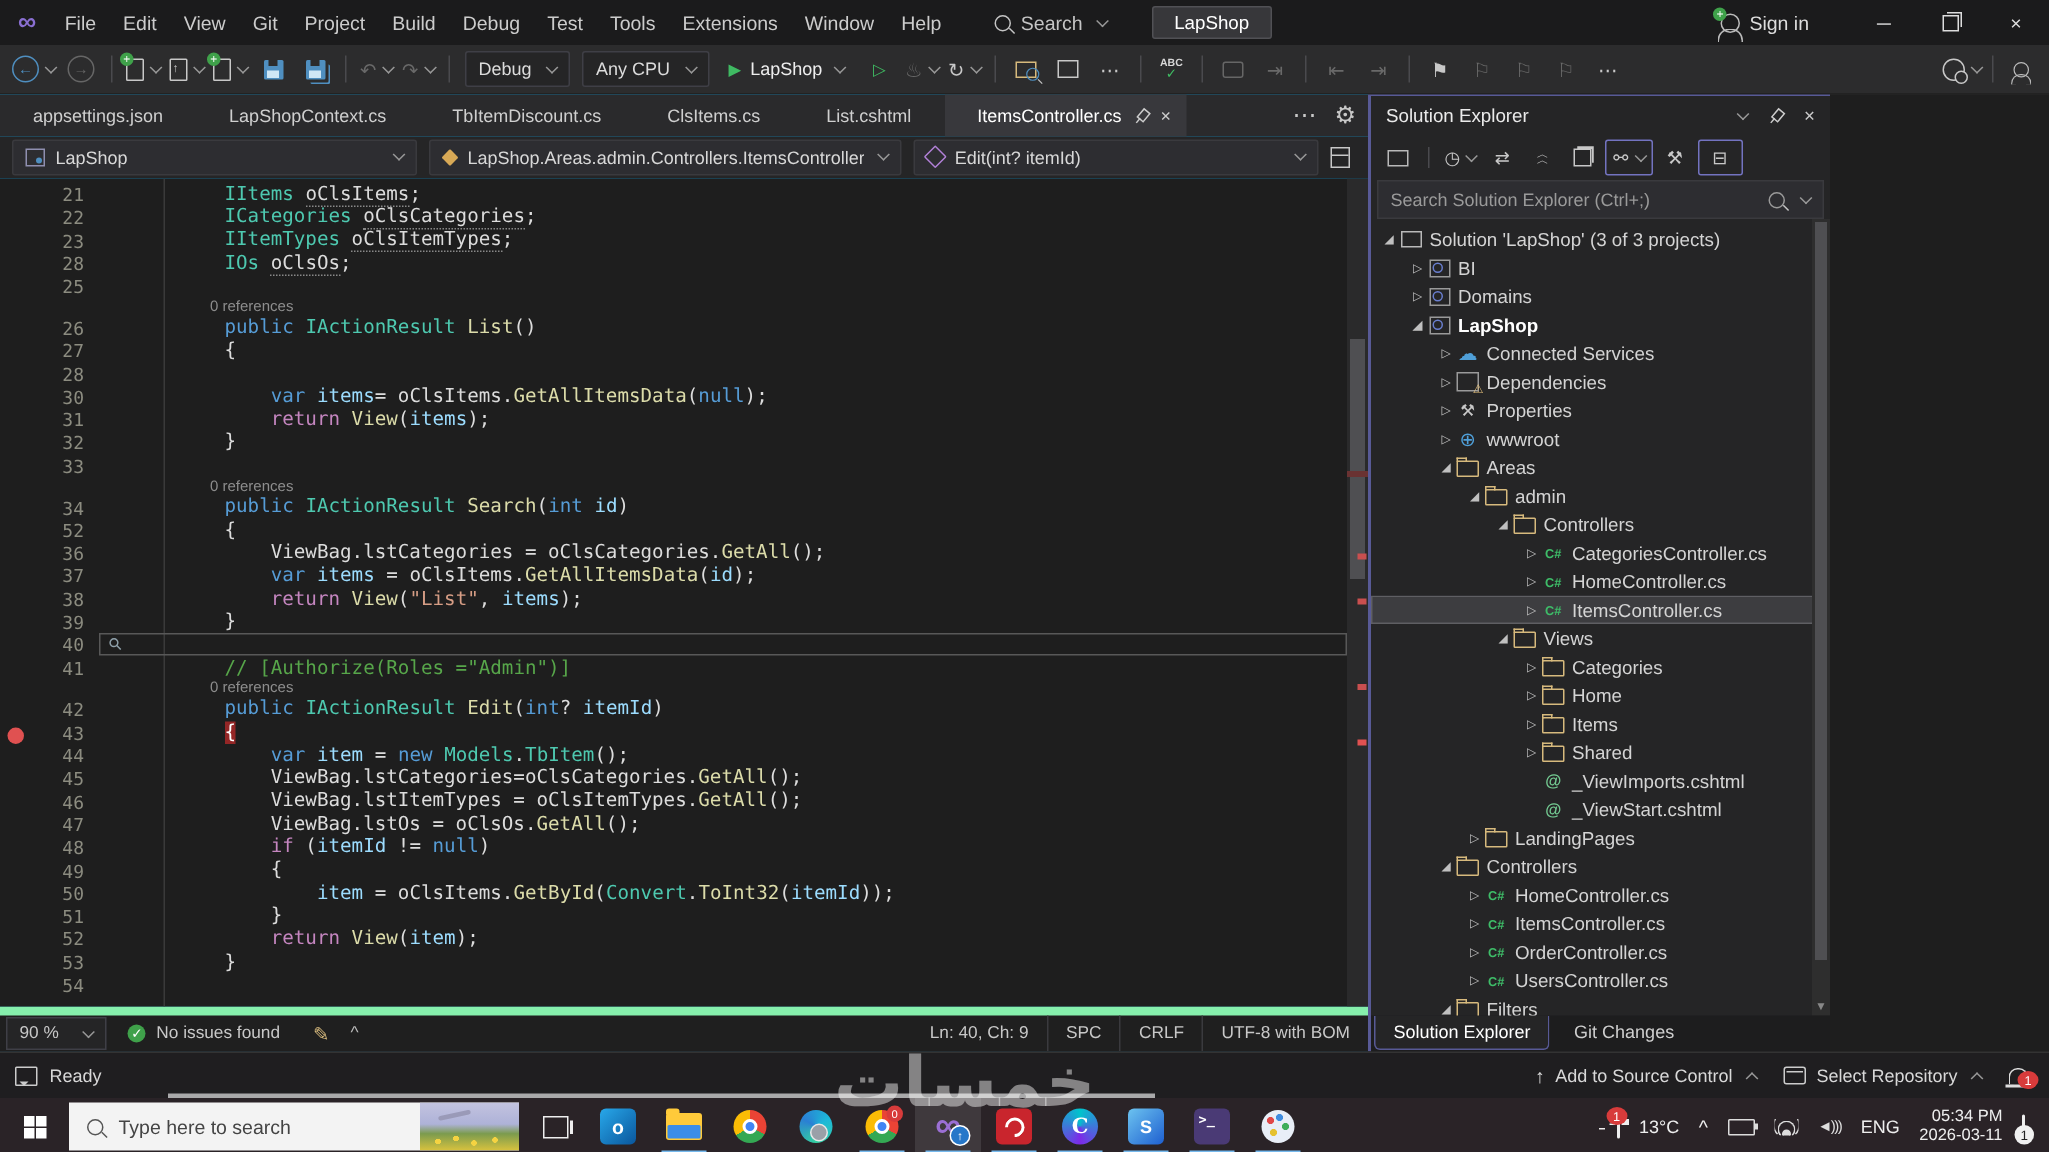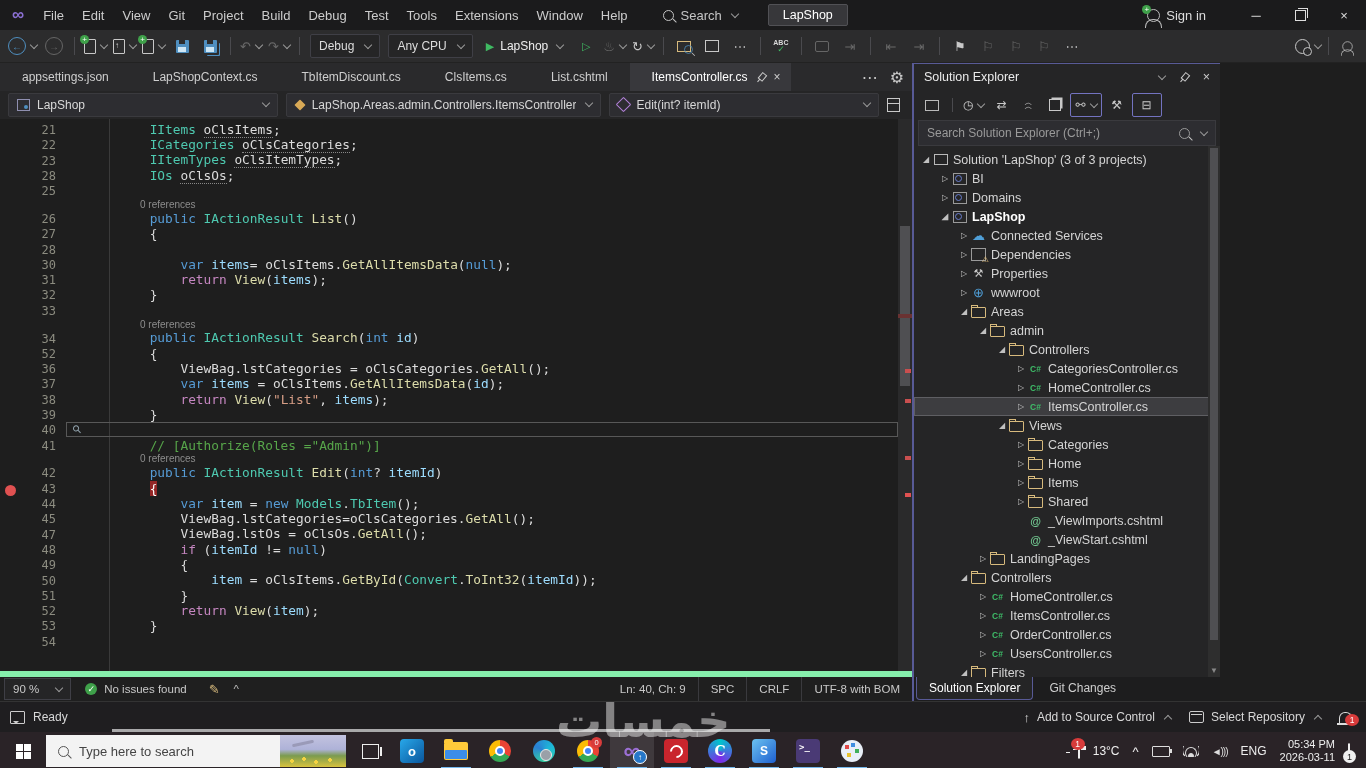--- a/index.html
+++ b/index.html
@@ -575,20 +575,28 @@
           <div class="crow">
             <span class="bpm"></span>
             <span class="lnum">45</span>
             <span class="cline">
               <span class="gicon"></span>
               <span class="ctext"><span class="sg-p">            ViewBag.lstCategories=oClsCategories.</span><span class="sg-m">GetAll</span><span class="sg-p">();</span></span>
             </span>
           </div>
           <div class="crow">
             <span class="bpm"></span>
+            <span class="lnum">46</span>
+            <span class="cline">
+              <span class="gicon"></span>
+              <span class="ctext"><span class="sg-p">            ViewBag.lstItemTypes = oClsItemTypes.</span><span class="sg-m">GetAll</span><span class="sg-p">();</span></span>
+            </span>
+          </div>
+          <div class="crow">
+            <span class="bpm"></span>
             <span class="lnum">47</span>
             <span class="cline">
               <span class="gicon"></span>
               <span class="ctext"><span class="sg-p">            ViewBag.lstOs = oClsOs.</span><span class="sg-m">GetAll</span><span class="sg-p">();</span></span>
             </span>
           </div>
           <div class="crow">
             <span class="bpm"></span>
             <span class="lnum">48</span>
             <span class="cline">

